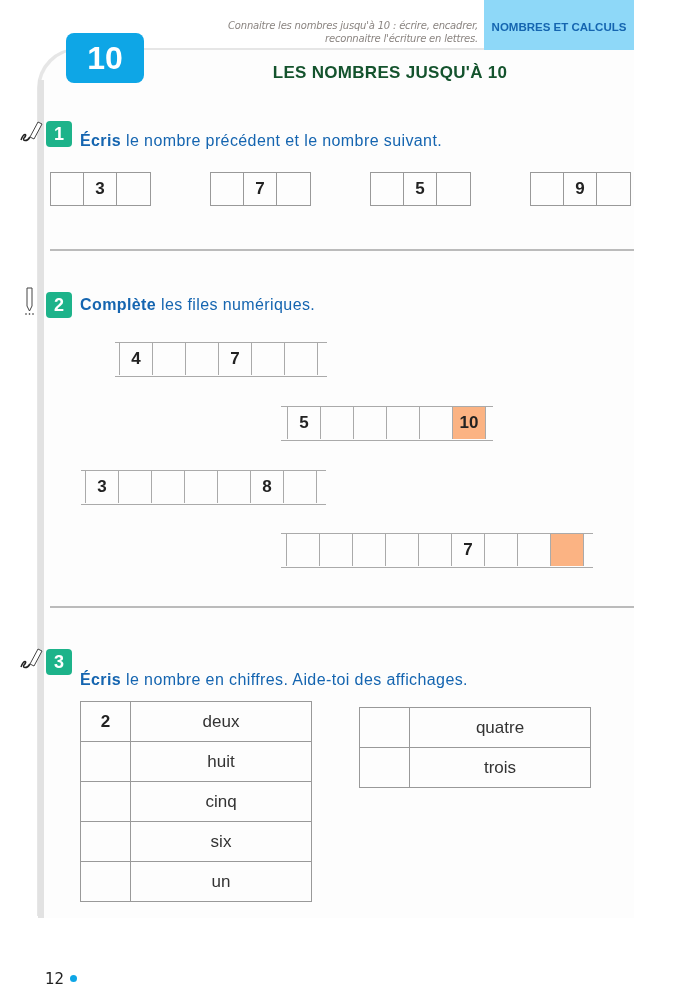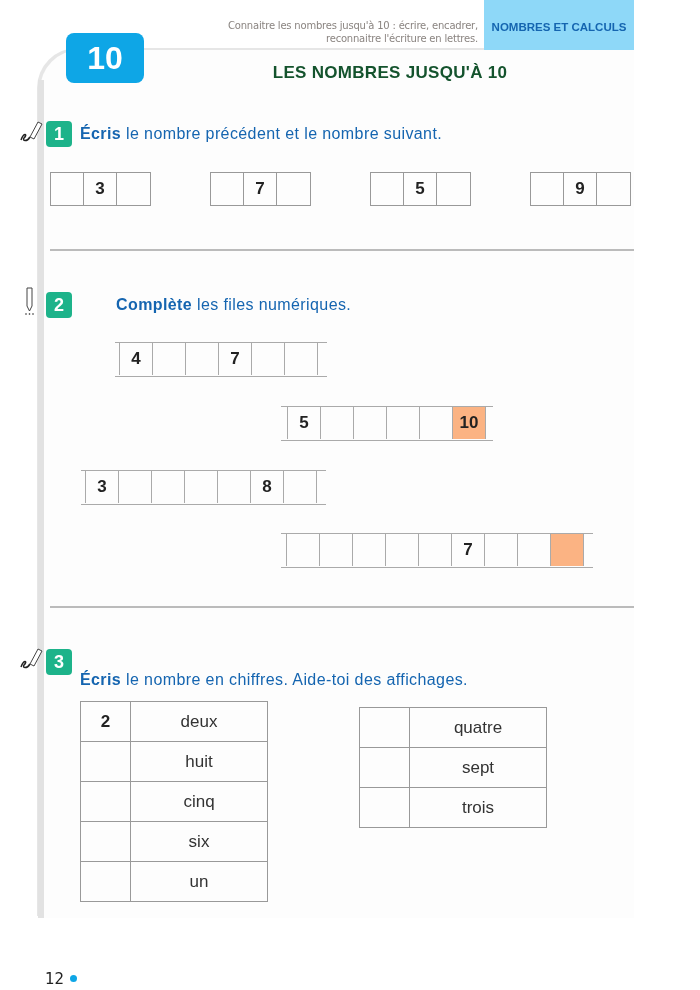--- a/index.html
+++ b/index.html
@@ -1,18 +1,18 @@
 <!DOCTYPE html>
 <html><head>
 <meta charset="utf-8">
 <style>
   * { box-sizing: border-box; margin: 0; padding: 0; }
   body { width: 700px; height: 990px; background: #ffffff; position: relative; overflow: hidden; font-family: "Liberation Sans", sans-serif; }
 
-  .objective { position: absolute; right: 222px; top: 19px; text-align: right; font-family: "DejaVu Sans", sans-serif; font-size: 10px; line-height: 13px; color: #8a8480; letter-spacing: -0.2px; }
+  .objective { position: absolute; right: 222px; top: 19px; text-align: right; font-family: "DejaVu Sans", sans-serif; font-style: italic; font-size: 10px; line-height: 13px; color: #8a8480; letter-spacing: -0.2px; }
   .domain-tab { position: absolute; left: 484px; top: 0; width: 150px; height: 50px; background: #8ed8f8; color: #1565b0; font-weight: bold; font-size: 11.5px; display: flex; align-items: center; justify-content: center; padding-top: 4px; }
 
   .panel { position: absolute; left: 40px; top: 50px; width: 594px; height: 868px; background: #fdfdfd; border-top-left-radius: 40px; box-shadow: -3px -2px 0 0 #e6e6e6; }
   .panel-left-border { position: absolute; left: 38px; top: 80px; width: 6px; height: 838px; background: #e2e2e2; }
 
   .lesson-badge { position: absolute; left: 66px; top: 33px; width: 78px; height: 50px; background: #0ea6e6; border-radius: 8px; color: #fff; font-weight: bold; font-size: 32px; display: flex; align-items: center; justify-content: center; }
   .lesson-title { position: absolute; left: 150px; top: 63px; width: 480px; text-align: center; color: #14532d; font-weight: bold; font-size: 17px; letter-spacing: 0.3px; }
 
   .ex-icon { position: absolute; width: 22px; height: 26px; color: #333; font-size: 18px; }
   .ex-num { position: absolute; width: 26px; height: 26px; background: #1db38a; color: #fff; font-weight: bold; font-size: 18px; border-radius: 4px; display: flex; align-items: center; justify-content: center; }
@@ -26,21 +26,21 @@
   .divider { position: absolute; left: 50px; width: 584px; height: 2px; background: #bbbbbb; }
 
   .strip { position: absolute; display: flex; height: 35px; border-top: 1.5px solid #aaa; border-bottom: 1.5px solid #aaa; }
   .strip .cell { width: 33px; height: 32px; border-left: 1.5px solid #aaa; display: flex; align-items: center; justify-content: center; font-size: 17px; font-weight: bold; color: #222; }
   .strip .cell.end { width: 0; }
   .strip .cell.orange { background: #fbb383; }
 
   .wtable { position: absolute; border-collapse: collapse; }
   .wtable td { border: 1px solid #999; height: 40px; font-size: 17px; color: #333; text-align: center; }
   .wtable td.num { width: 50px; font-weight: bold; color: #222; }
-  .wtable td.word { width: 137px; }
+  .wtable td.word { width: 181px; }
 
   .footer { position: absolute; left: 45px; top: 951px; font-family: "DejaVu Sans", sans-serif; font-size: 15px; color: #222; display: flex; align-items: center; gap: 6px; }
   .footer .dot { width: 7px; height: 7px; border-radius: 50%; background: #0ea6e6; display: inline-block; }
   .footer .word { font-size: 10px; margin-top: 44px; }
 </style>
 </head>
 <body>
 
 <div class="panel"></div>
 <div class="panel-left-border"></div>
@@ -54,21 +54,21 @@
 <div class="lesson-badge">10</div>
 <div class="lesson-title">LES NOMBRES JUSQU'À 10</div>
 
 <div class="ex-icon" style="left:18px; top:118px;">
   <svg width="26" height="28" viewBox="0 0 26 28">
       <path d="M3 22 C6 14, 10 16, 6 20 C4 23, 9 24, 12 19" fill="none" stroke="#222" stroke-width="1.5"></path>
       <path d="M12 19 L20 4 L24 6 L16 21 Z" fill="#fff" stroke="#444" stroke-width="1"></path>
     </svg>
 </div>
 <div class="ex-num" style="left:46px; top:121px;">1</div>
-<div class="ex-instr" style="left:80px; top:125px;"><b>Écris</b><span> le nombre précédent et le nombre suivant.</span></div>
+<div class="ex-instr" style="left:80px; top:132px;"><b>Écris</b><span> le nombre précédent et le nombre suivant.</span></div>
 
 <div class="triple" style="left:50px; top:172px;">
   <div class="cell"></div>
   <div class="cell">3</div>
   <div class="cell"></div>
 </div>
 <div class="triple" style="left:210px; top:172px;">
   <div class="cell"></div>
   <div class="cell">7</div>
   <div class="cell"></div>
@@ -88,21 +88,21 @@
 
 <div class="ex-icon" style="left:22px; top:286px;">
   <svg width="16" height="30" viewBox="0 0 16 30">
       <path d="M5 2 L10 2 L10 20 L7.5 25 L5 20 Z" fill="#fff" stroke="#444" stroke-width="1"></path>
       <circle cx="4" cy="28" r="0.8" fill="#222"></circle>
       <circle cx="7.5" cy="28" r="0.8" fill="#222"></circle>
       <circle cx="11" cy="28" r="0.8" fill="#222"></circle>
     </svg>
 </div>
 <div class="ex-num" style="left:46px; top:292px;">2</div>
-<div class="ex-instr" style="left:80px; top:296px;margin-left:36px;"><b>Complète</b><span> les files numériques.</span></div>
+<div class="ex-instr" style="left:80px; top:296px;"><b>Complète</b><span> les files numériques.</span></div>
 
 <div class="strip" style="left:115px; top:342px; width:212px;">
   <div class="cell" style="margin-left:4px;">4</div>
   <div class="cell"></div>
   <div class="cell"></div>
   <div class="cell">7</div>
   <div class="cell"></div>
   <div class="cell"></div>
   <div class="cell end"></div>
 </div>
@@ -178,24 +178,20 @@
   </table>
 
 <table class="wtable" style="left:359px; top:707px;">
   <tbody>
       <tr>
         <td class="num"></td>
         <td class="word">quatre</td>
       </tr>
   <tr>
         <td class="num"></td>
-        <td class="word">sept</td>
-      </tr>
-  <tr>
-        <td class="num"></td>
         <td class="word">trois</td>
       </tr>
 </tbody>
   </table>
 
 <div class="footer">
   <span>12</span>
   <span class="dot"></span>
   <span class="word">douze</span>
 </div>

